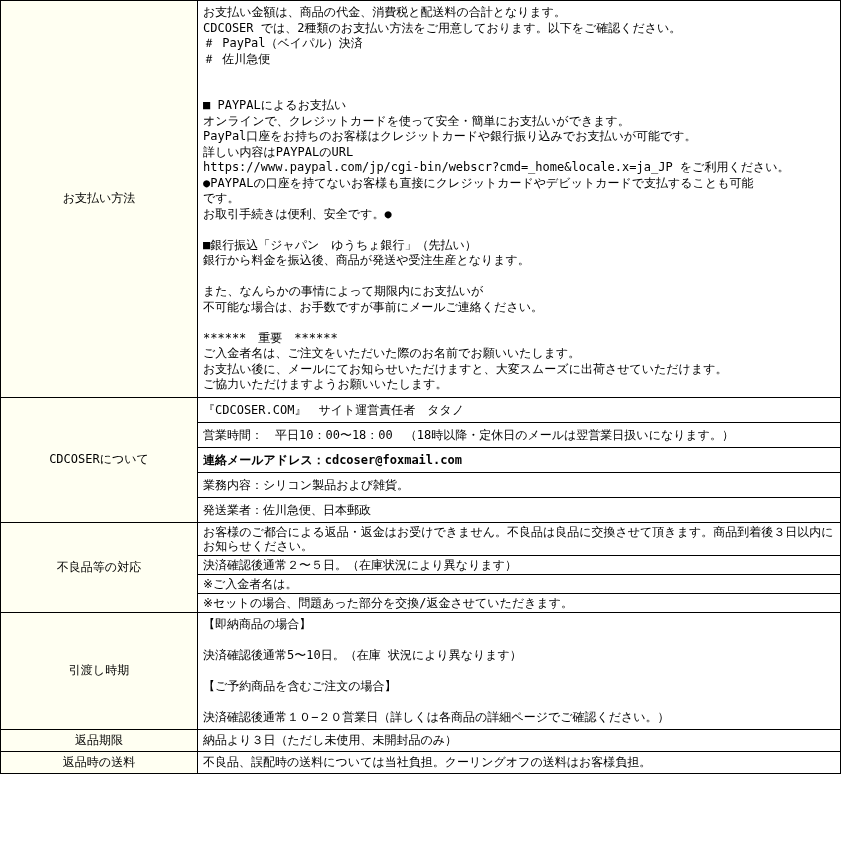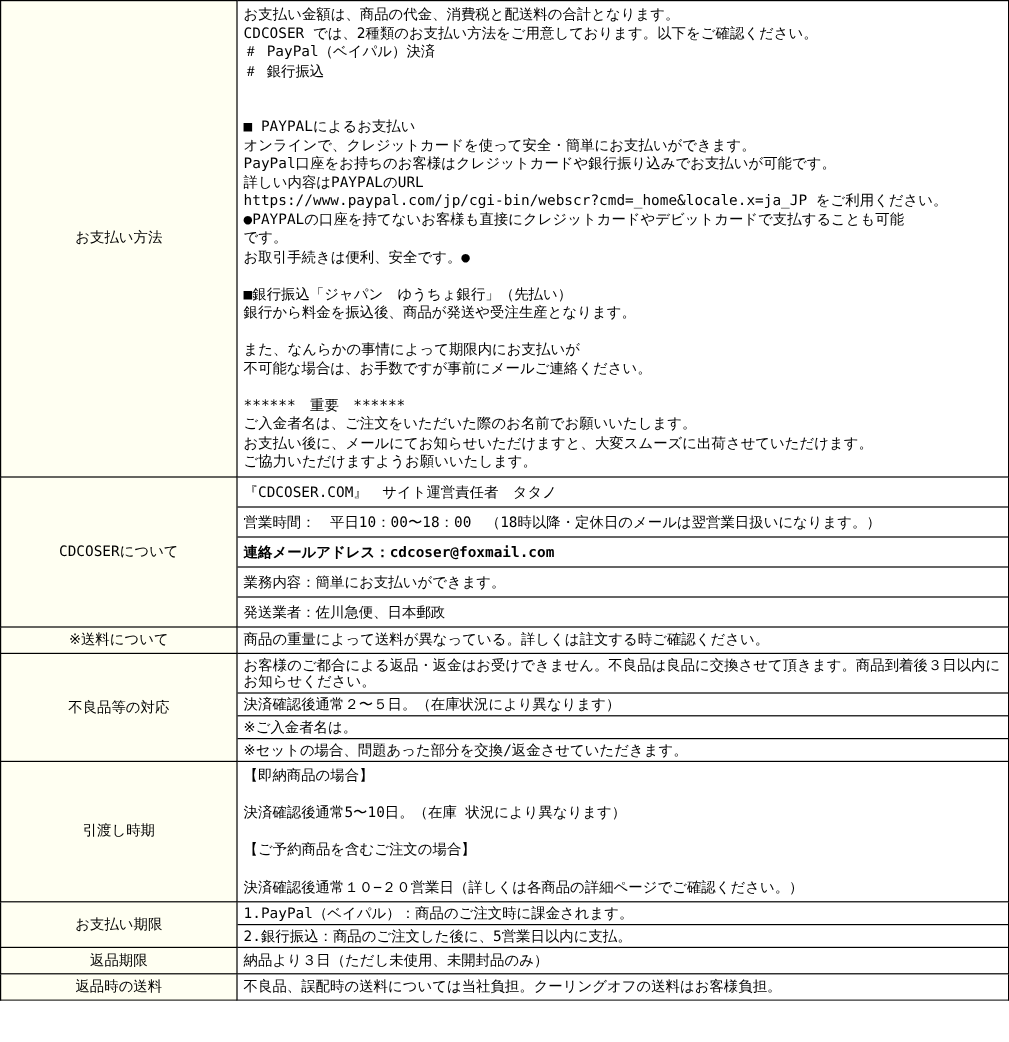--- a/index.html
+++ b/index.html
@@ -57,21 +57,21 @@
       <col>
     </colgroup>
 
   <tbody>
       <tr>
     <th>お支払い方法</th>
     <td class="cell-pad">
       <div class="line">お支払い金額は、商品の代金、消費税と配送料の合計となります。</div>
       <div class="line">CDCOSER では、2種類のお支払い方法をご用意しております。以下をご確認ください。</div>
       <div class="line">＃ PayPal（ベイパル）決済</div>
-      <div class="line">＃ 銀行振込</div>
+      <div class="line">＃ 佐川急便</div>
       <div class="line"></div>
       <div class="line"></div>
       <div class="line">■ PAYPALによるお支払い</div>
       <div class="line">オンラインで、クレジットカードを使って安全・簡単にお支払いができます。</div>
       <div class="line">PayPal口座をお持ちのお客様はクレジットカードや銀行振り込みでお支払いが可能です。</div>
       <div class="line">詳しい内容はPAYPALのURL</div>
       <div class="line">https://www.paypal.com/jp/cgi-bin/webscr?cmd=_home&amp;locale.x=ja_JP をご利用ください。</div>
       <div class="line">●PAYPALの口座を持てないお客様も直接にクレジットカードやデビットカードで支払することも可能</div>
       <div class="line">です。</div>
       <div class="line">お取引手続きは便利、安全です。●</div>
@@ -88,32 +88,26 @@
       <div class="line">ご協力いただけますようお願いいたします。</div>
     </td>
   </tr>
 
   <tr>
     <th>CDCOSERについて</th>
     <td>
       <div class="subrow">『CDCOSER.COM』　サイト運営責任者　タタノ</div>
       <div class="subrow">営業時間：　平日10：00〜18：00　（18時以降・定休日のメールは翌営業日扱いになります。）</div>
       <div class="subrow bold">連絡メールアドレス：cdcoser@foxmail.com</div>
-      <div class="subrow">業務内容：簡単にお支払いができます。</div>
+      <div class="subrow">業務内容：シリコン製品および雑貨。</div>
       <div class="subrow">発送業者：佐川急便、日本郵政</div>
     </td>
   </tr>
 
 
-  <tr>
-    <th>※送料について</th>
-    <td>
-      <div class="single">商品の重量によって送料が異なっている。詳しくは註文する時ご確認ください。</div>
-    </td>
-  </tr>
 
   <tr>
     <th>不良品等の対応</th>
     <td>
       <div class="subrow tight">お客様のご都合による返品・返金はお受けできません。不良品は良品に交換させて頂きます。商品到着後３日以内にお知らせください。</div>
       <div class="subrow tight">決済確認後通常２〜５日。（在庫状況により異なります）</div>
       <div class="subrow tight">※ご入金者名は。</div>
       <div class="subrow tight">※セットの場合、問題あった部分を交換/返金させていただきます。</div>
     </td>
   </tr>
@@ -124,27 +118,20 @@
       <div class="line">【即納商品の場合】</div>
       <div class="line"></div>
       <div class="line">決済確認後通常5〜10日。（在庫 状況により異なります）</div>
       <div class="line"></div>
       <div class="line">【ご予約商品を含むご注文の場合】</div>
       <div class="line"></div>
       <div class="line">決済確認後通常１０−２０営業日（詳しくは各商品の詳細ページでご確認ください。）</div>
     </td>
   </tr>
 
-  <tr>
-    <th>お支払い期限</th>
-    <td>
-      <div class="subrow tight">1.PayPal（ベイパル）：商品のご注文時に課金されます。</div>
-      <div class="subrow tight">2.銀行振込：商品のご注文した後に、5営業日以内に支払。</div>
-    </td>
-  </tr>
 
   <tr>
     <th>返品期限</th>
     <td>
       <div class="single">納品より３日（ただし未使用、未開封品のみ）</div>
     </td>
   </tr>
 
   <tr>
     <th>返品時の送料</th>

